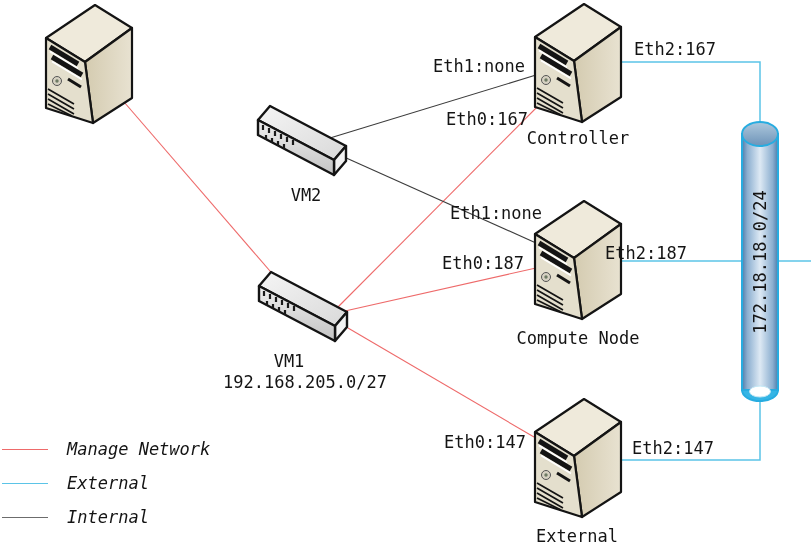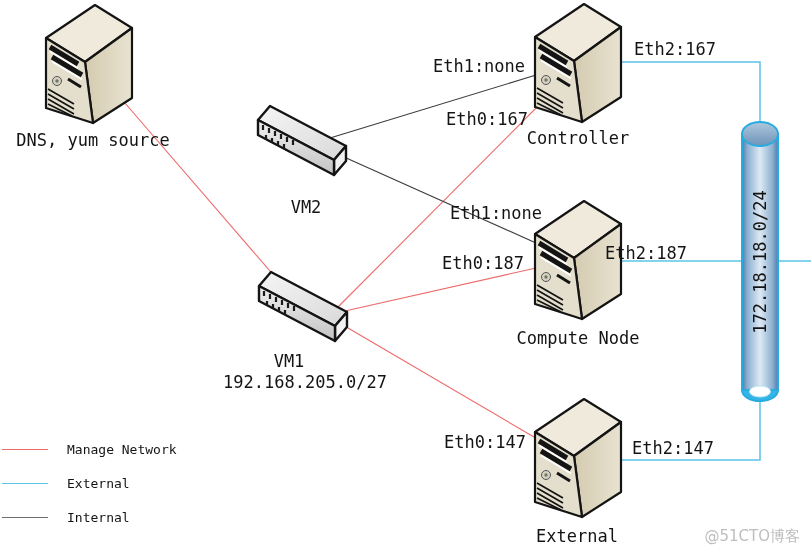--- a/index.html
+++ b/index.html
@@ -10,21 +10,21 @@
   #net-svg{position:absolute;left:0;top:0;}
   .lbl{
     position:absolute;transform:translate(-50%,-50%);white-space:nowrap;
     font-size:17px;line-height:20px;color:#141414;letter-spacing:0;
   }
   .legend-row{position:absolute;left:2px;display:flex;align-items:center;height:18px;}
   .legend-swatch{width:46px;height:0;border-top:1.6px solid #000;margin-right:19px;flex:none;}
   .legend-swatch.manage{border-top-color:#ee6a6a;}
   .legend-swatch.external{border-top-color:#5bc4e7;}
   .legend-swatch.internal{border-top-color:#6c6c6c;}
-  .legend-label{font-size:13px;color:#141414;}
+  .legend-label{font-size:17px;color:#141414;font-style:italic;}
   #watermark{
     position:absolute;right:11px;top:527px;font-size:15px;color:#bdbdbd;
     font-family:"DejaVu Sans","Liberation Sans",sans-serif;
   }
 </style>
 </head>
 <body>
 
 <div id="stage">
 
@@ -104,22 +104,21 @@
     </g>
 
     <use href="#tower-g" x="40" y="3"></use>
     <use href="#tower-g" x="529" y="2"></use>
     <use href="#tower-g" x="529" y="199"></use>
     <use href="#tower-g" x="529" y="397"></use>
     <use href="#switch-g" x="254" y="104"></use>
     <use href="#switch-g" x="255" y="270"></use>
   </svg>
 
-  <div class="lbl" style="left:93px;top:140px">DNS, yum source</div>
-  <div class="lbl" style="left:306px;top:207px">VM2</div>
+  <div class="lbl" style="left:306px;top:195px">VM2</div>
   <div class="lbl" style="left:289px;top:361px">VM1</div>
   <div class="lbl" style="left:305px;top:382px">192.168.205.0/27</div>
   <div class="lbl" style="left:578px;top:138px">Controller</div>
   <div class="lbl" style="left:578px;top:338px">Compute Node</div>
   <div class="lbl" style="left:577px;top:536px">External</div>
 
   <div class="lbl" style="left:479px;top:66px">Eth1:none</div>
   <div class="lbl" style="left:487px;top:119px">Eth0:167</div>
   <div class="lbl" style="left:675px;top:49px">Eth2:167</div>
   <div class="lbl" style="left:496px;top:213px">Eth1:none</div>
@@ -134,15 +133,14 @@
   </div>
   <div class="legend-row" style="top:508px">
     <div class="legend-swatch internal"></div>
     <div class="legend-label">Internal</div>
   </div>
   <div class="legend-row" style="top:474px">
     <div class="legend-swatch external"></div>
     <div class="legend-label">External</div>
   </div>
 
-  <div id="watermark">@51CTO博客</div>
 
 </div>
 
 </body></html>

